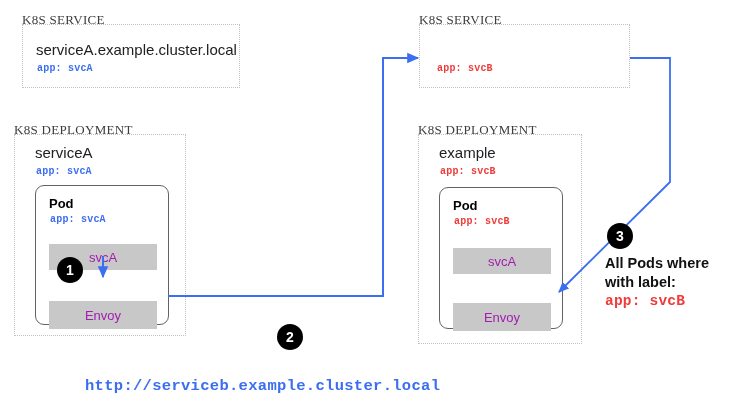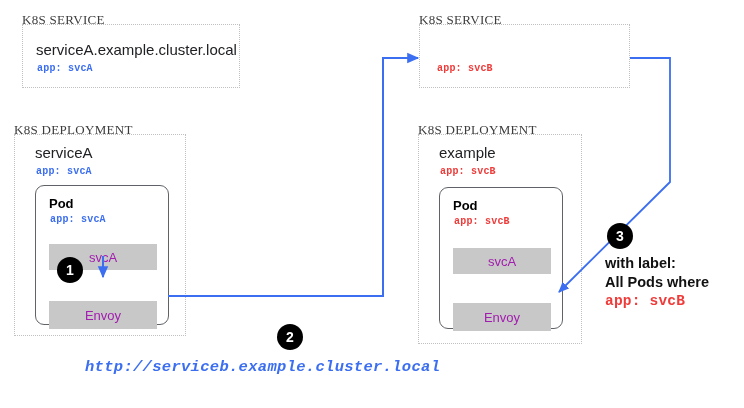--- a/index.html
+++ b/index.html
@@ -186,18 +186,18 @@
     <div class="pod-title" style="left:13px; top:10px;">Pod</div>
     <div class="label-kv kv-red" style="left:14px; top:28px;">app: svcB</div>
     <div class="container-bar" style="left:13px; top:44px; width:98px; height:26px;">svcA</div>
     <div class="container-bar" style="left:13px; top:99px; width:98px; height:28px;">Envoy</div>
   </div>
 </div>
 
 <div class="badge" style="left:607px; top:223px;">3</div>
 
 <div class="annotation" style="left:605px; top:254px;">
+  <div>All Pods where</div>
   <div>with label:</div>
-  <div>All Pods where</div>
   <div class="ann-code">app: svcB</div>
 </div>
 
-<div class="url-text" style="left:85px; top:358px;font-style:italic;">http://serviceb.example.cluster.local</div>
+<div class="url-text" style="left:85px; top:377px;">http://serviceb.example.cluster.local</div>
 
 </body></html>

